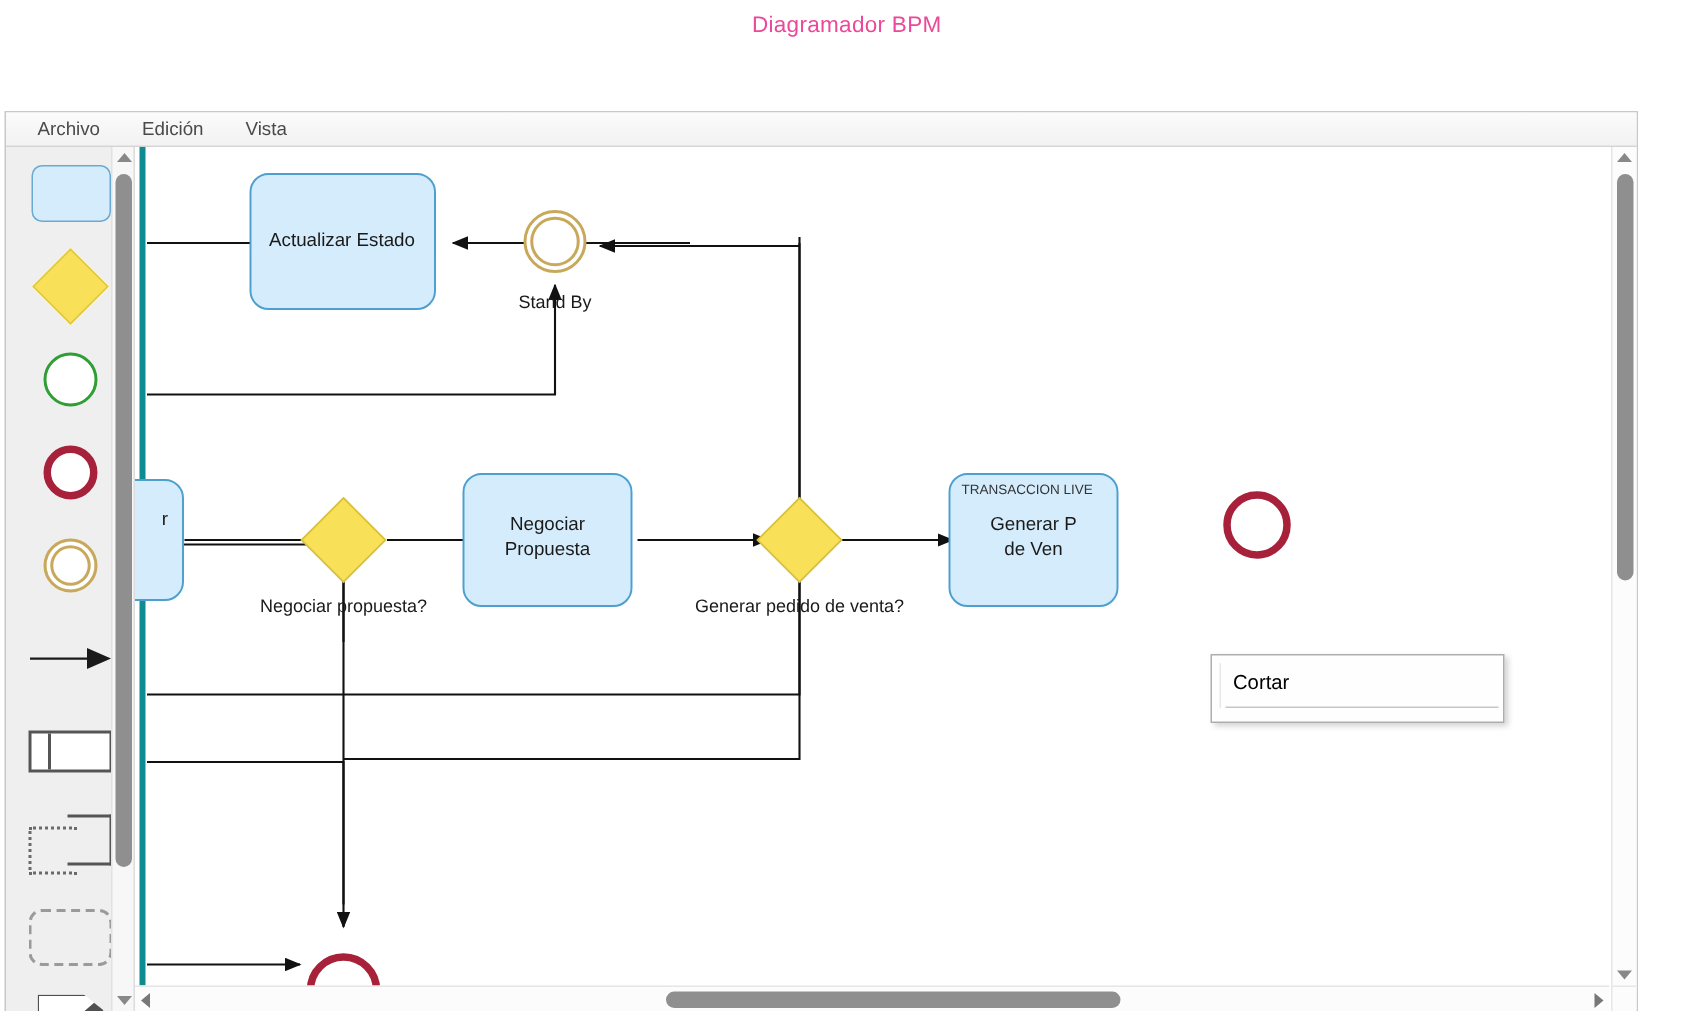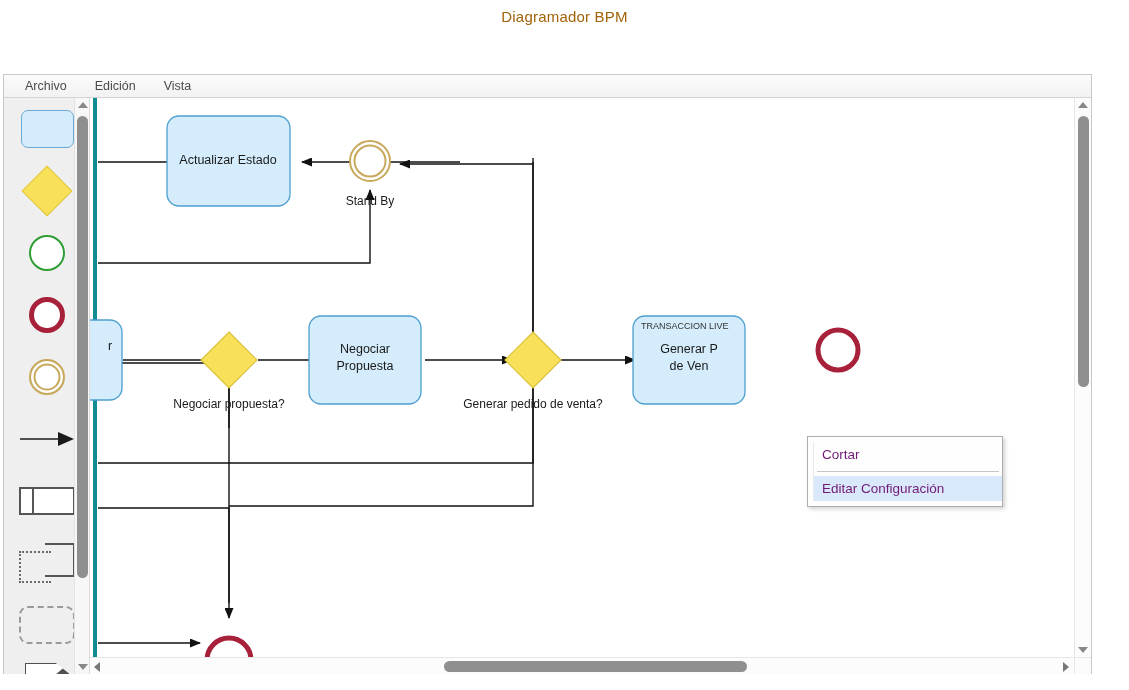--- a/index.html
+++ b/index.html
@@ -9,21 +9,21 @@
     background: #ffffff;
     font-family: "Liberation Sans", sans-serif;
     overflow: hidden;
   }
   #app { position: relative; width: 1129px; height: 690px; background:#fff; }
 
   
   .page-title {
     position: absolute; top: 8px; left: 0; width: 1129px;
     text-align: center;
-    font-size: 15px; color: #a16207; letter-spacing: .2px;
+    font-size: 15px; color: #ec4899; letter-spacing: .2px;
   }
 
   
   .app-window {
     position: absolute; left: 3px; top: 74px;
     width: 1089px; height: 600px;
     background: #fdfdfd;
     border: 1px solid #c8c8c8;
   }
 
@@ -173,21 +173,21 @@
     width: 196px;
     background: #fefefe;
     border: 1px solid #aeaeae;
     box-shadow: 2px 2px 4px rgba(0,0,0,.18);
     padding: 5px 0 5px 0;
     z-index: 50;
   }
   .ctx-menu .inner { border-left: 1px solid #e9e9e9; margin-left:5px; }
   .ctx-item {
     position: relative;
-    font-size: 13.5px; color: #701a75;
+    font-size: 13.5px; color: #000000;
     padding: 5px 10px 5px 8px;
     cursor: default; white-space: nowrap;
   }
   .ctx-item.sel { background: #d9e8fa; }
   .ctx-sep { height:1px; background:#c6c6c6; margin: 4px 3px; }
   .ctx-arrow {
     position:absolute; right: 12px; top: 50%; transform: translateY(-50%);
     width:0;height:0;
     border-top:5px solid transparent; border-bottom:5px solid transparent;
     border-left:7px solid #111;
@@ -357,21 +357,20 @@
           <g>
             <circle cx="139" cy="562" r="22" fill="none" stroke="#a8213b" stroke-width="5"></circle>
           </g>
 
         </svg>
 
         <div class="ctx-menu">
           <div class="inner">
             <div class="ctx-item">Cortar</div>
             <div class="ctx-sep"></div>
-            <div class="ctx-item sel">Editar Configuración</div>
           </div>
         </div>
 
         <div class="canvas-scroll-v">
           <div class="arr up"></div>
           <div class="thumb"></div>
           <div class="arr down"></div>
         </div>
 
         <div class="canvas-scroll-h">

